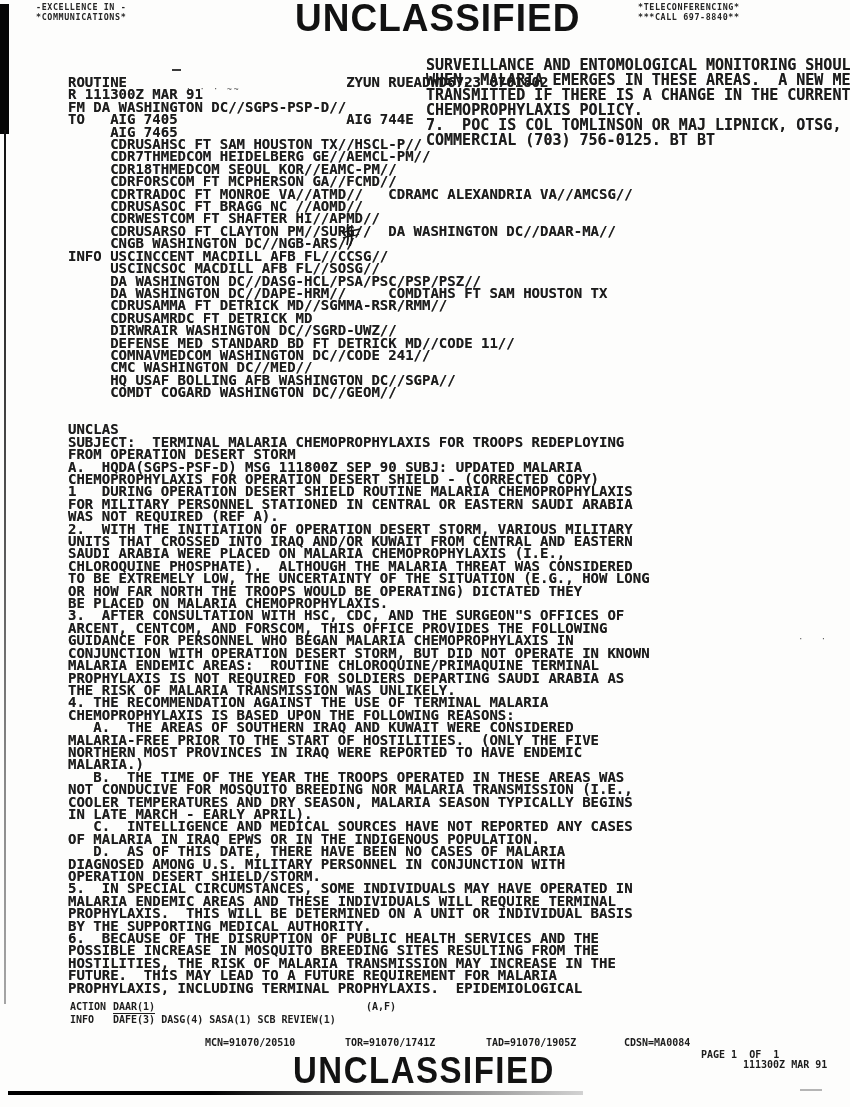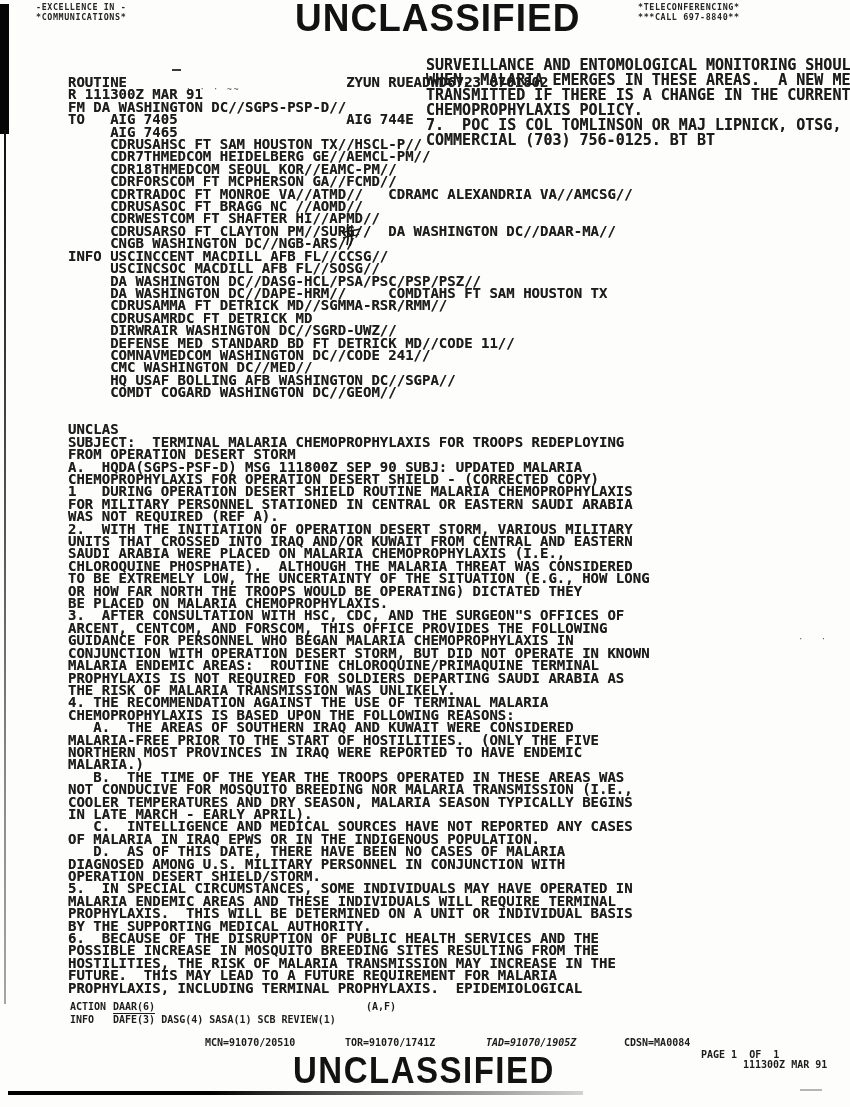--- a/index.html
+++ b/index.html
@@ -48,21 +48,21 @@
 
   
   .f { position:absolute; font-weight:700; font-size:10px; color:#1c1c1c; white-space:pre; }
   .f.action-label { left:70px;  top:1001px; }
   .f.action-value { left:113px; top:1001px; border-bottom:1.4px solid #1c1c1c; padding-bottom:1px; }
   .f.action-ref   { left:366px; top:1001px; }
   .f.info-label   { left:70px;  top:1014px; }
   .f.info-value   { left:113px; top:1014px; }
   .f.mcn  { left:205px; top:1037px; }
   .f.tor  { left:345px; top:1037px; }
-  .f.tad  { left:486px; top:1037px;font-style:italic; }
+  .f.tad  { left:486px; top:1037px; }
   .f.cdsn { left:624px; top:1037px; }
   .f.pageline { left:701px; top:1049px; }
   .f.dtgline  { left:699px; top:1059px;margin-left:44px; }
 </style>
 </head>
 <body>
 
 <div class="page">
 
   <div class="edge-top"></div>
@@ -161,21 +161,21 @@
   <span class="hand">· ·  · ~~</span>
   <span class="dots">· ·</span>
   <svg class="scribble" width="28" height="28" viewBox="0 0 28 28">
     <path d="M11,3 C9,10 13,14 10,24" stroke="#151515" stroke-width="1.8" fill="none"></path>
     <path d="M15,4 C13,11 17,15 13,25" stroke="#151515" stroke-width="1.6" fill="none"></path>
     <path d="M5,12 C11,9 18,10 23,8" stroke="#151515" stroke-width="1.5" fill="none"></path>
     <path d="M6,17 C12,14 17,16 22,13" stroke="#151515" stroke-width="1.4" fill="none"></path>
   </svg>
 
   <span class="f action-label">ACTION</span>
-  <span class="f action-value">DAAR(6)</span>
+  <span class="f action-value">DAAR(1)</span>
   <span class="f action-ref">(A,F)</span>
   <span class="f info-label">INFO</span>
   <span class="f info-value">DAFE(3) DASG(4) SASA(1) SCB REVIEW(1)</span>
 
   <span class="f mcn">MCN=91070/20510</span>
   <span class="f tor">TOR=91070/1741Z</span>
   <span class="f tad">TAD=91070/1905Z</span>
   <span class="f cdsn">CDSN=MA0084</span>
   <span class="f pageline">PAGE 1  OF  1</span>
   <span class="f dtgline">111300Z MAR 91</span>

